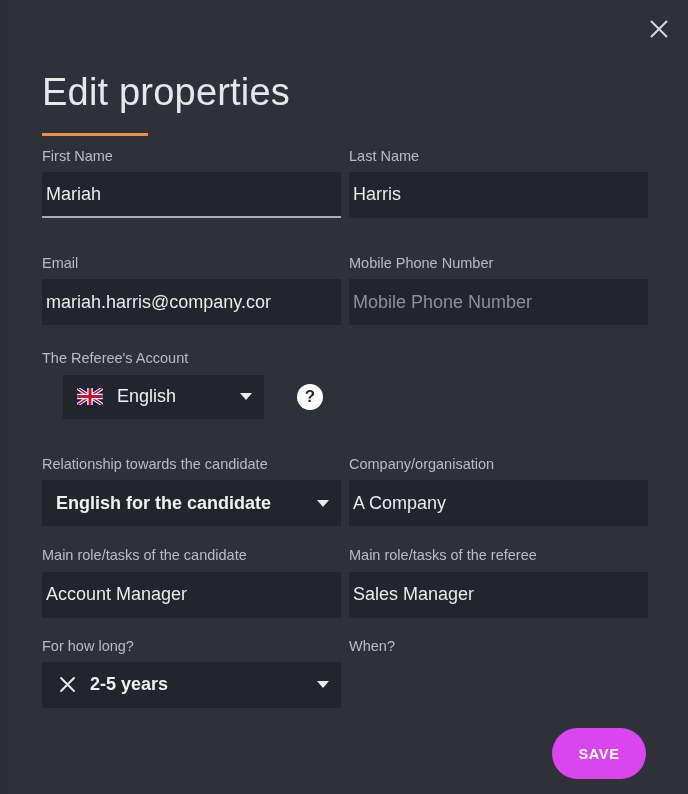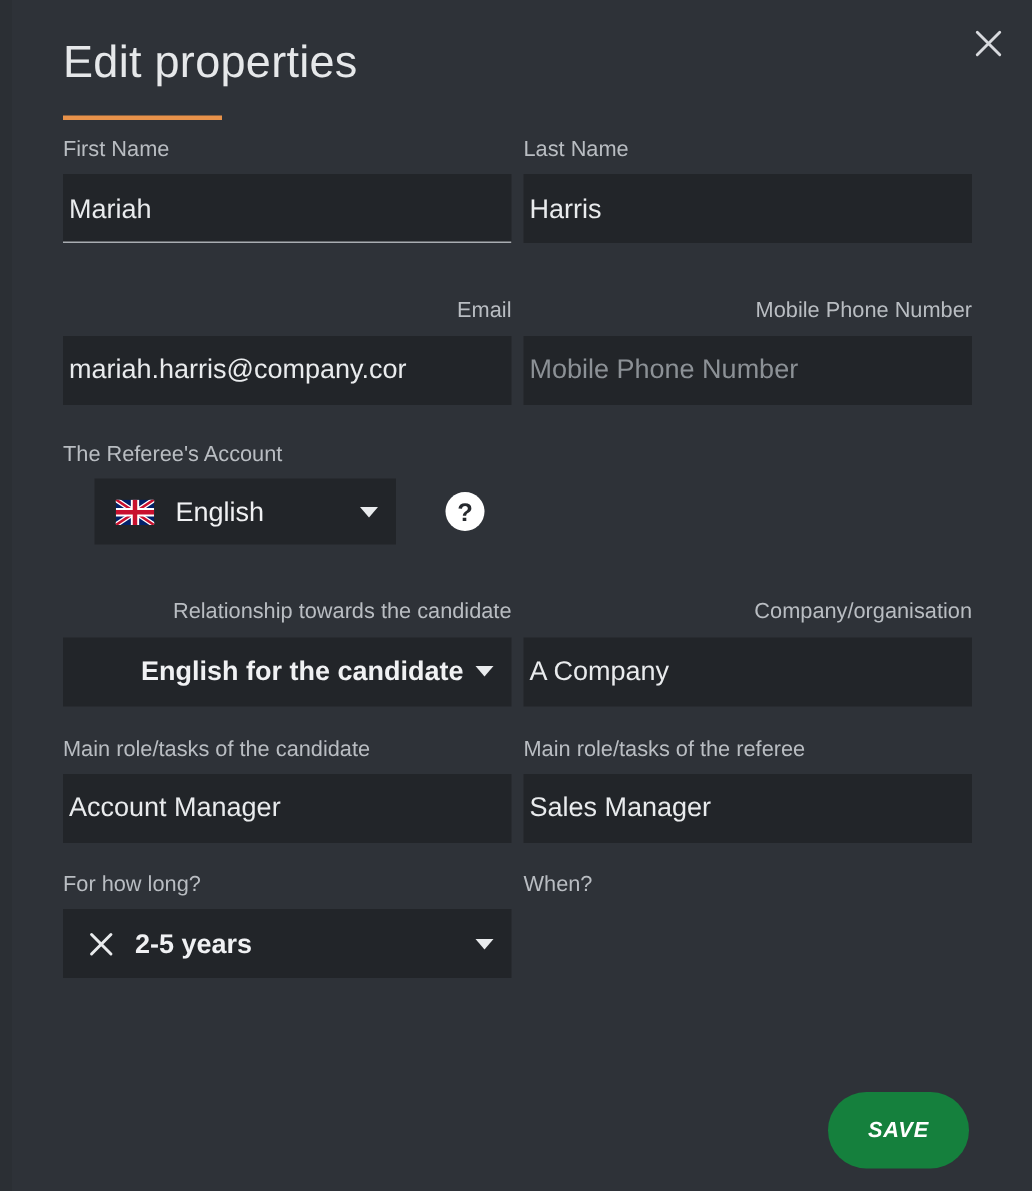--- a/index.html
+++ b/index.html
@@ -51,22 +51,22 @@
 
   .content {
     position: absolute;
     left: 42px;
     top: 0;
     width: 606px;
   }
 
   .page-title {
     margin: 0;
-    padding-top: 24px;
-    font-size: 30px;
+    padding-top: 70px;
+    font-size: 38px;
     font-weight: 400;
     color: #e6e8ea;
     letter-spacing: .2px;
     line-height: 1.2;
   }
 
   .title-rule {
     margin-top: 17px;
     width: 106px;
     height: 3px;
@@ -189,48 +189,47 @@
     font-size: 17px;
     font-weight: 700;
     display: flex;
     align-items: center;
     justify-content: center;
     cursor: pointer;
     user-select: none;
     line-height: 1;
   }
 
-  .row-gap-lg { margin-top: 37px; text-align: right; }
+  .row-gap-lg { margin-top: 37px; }
   .row-gap-md { margin-top: 21px; }
   .row-gap-sm { margin-top: 20px; }
 
   .footer {
     position: absolute;
     left: 42px;
     right: 42px;
     top: 728px;
     display: flex;
     justify-content: flex-end;
   }
   .save-btn {
     width: 94px;
     height: 51px;
     border-radius: 26px;
-    background: #15803d;
+    background: #d946ef;
     color: #ffffff;
     font-size: 14.5px;
     font-weight: 700;
     letter-spacing: .6px;
     display: flex;
     align-items: center;
     justify-content: center;
     border: none;
     cursor: pointer;
     font-family: "Liberation Sans", sans-serif;
-    font-style: italic;
   }
 </style>
 </head>
 <body>
 
 <div class="modal">
 
   <div class="edge-strip"></div>
 
   <div class="close-btn">

